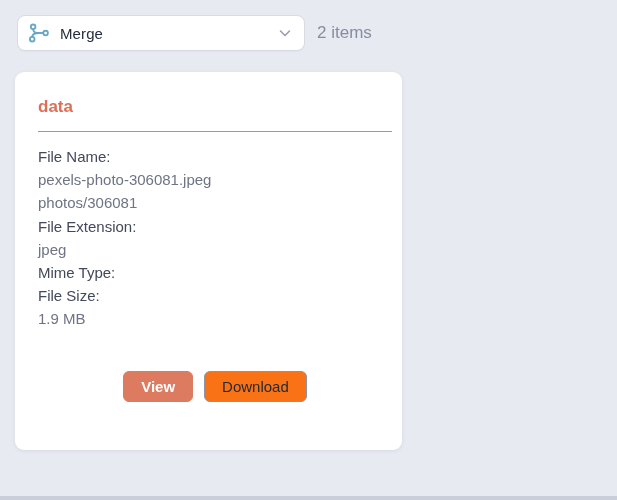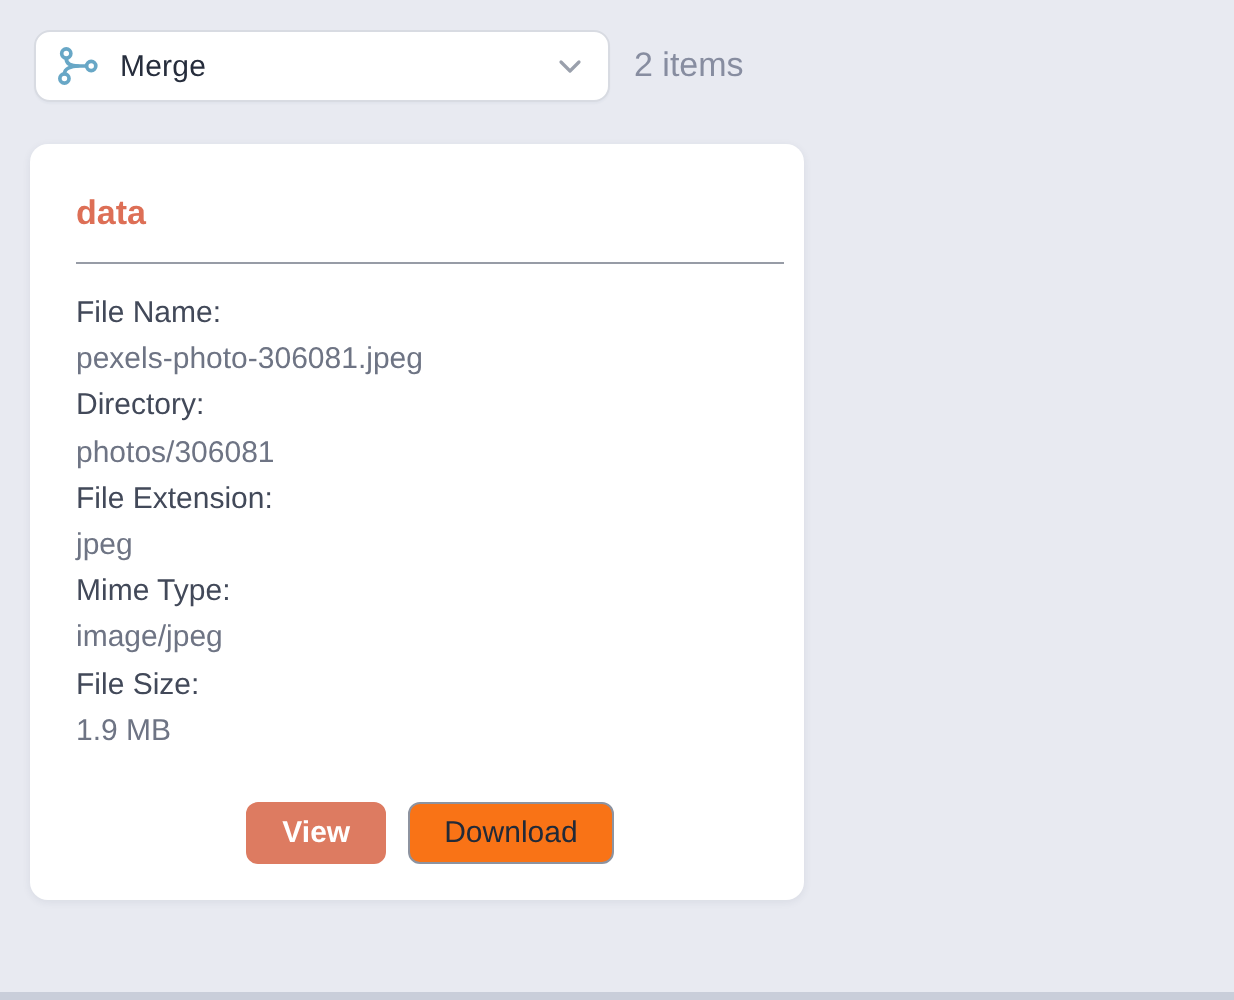--- a/index.html
+++ b/index.html
@@ -75,21 +75,21 @@
     font-weight: 500;
     line-height: 23.2px;
   }
   .meta-value {
     color: #6e7484;
     font-weight: 400;
     line-height: 23.2px;
   }
   
   .btn-row {
-    margin-top: 24px;
+    margin-top: 40px;
     display: flex;
     justify-content: center;
     gap: 11px;
   }
   .btn {
     font-family: "Liberation Sans", sans-serif;
     font-size: 15px;
     height: 31px;
     border-radius: 6px;
     padding: 0 17px;
@@ -143,28 +143,26 @@
   </div>
 
   <div class="card">
     <div class="card-title">data</div>
     <hr class="divider">
 
     <div class="meta">
       <div class="meta-label">File Name:</div>
       <div class="meta-value">pexels-photo-306081.jpeg</div>
 
-      <div class="meta-label">Directory:</div>
       <div class="meta-value">photos/306081</div>
 
       <div class="meta-label">File Extension:</div>
       <div class="meta-value">jpeg</div>
 
       <div class="meta-label">Mime Type:</div>
-      <div class="meta-value">image/jpeg</div>
 
       <div class="meta-label">File Size:</div>
       <div class="meta-value">1.9 MB</div>
     </div>
 
     <div class="btn-row">
       <button class="btn btn-view">View</button>
       <button class="btn btn-download">Download</button>
     </div>
   </div>

